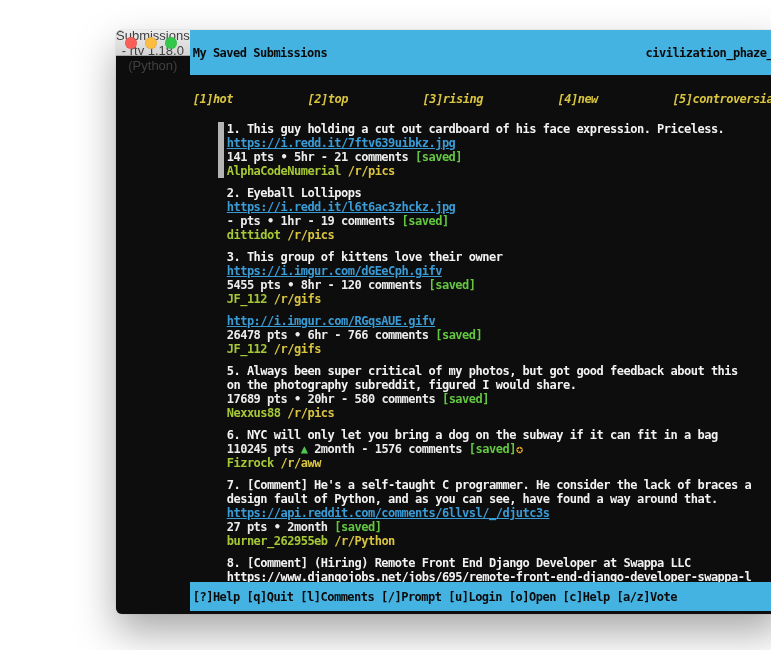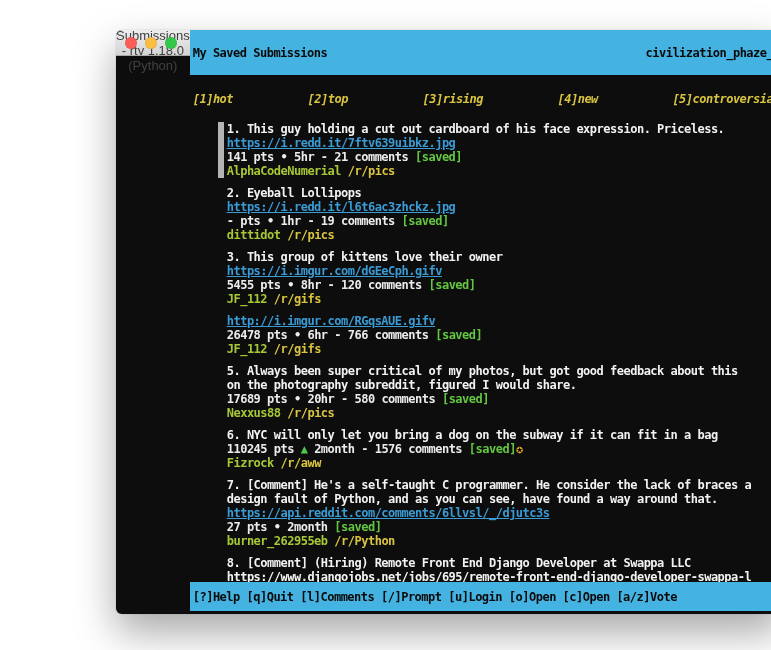--- a/index.html
+++ b/index.html
@@ -148,15 +148,15 @@
         </div>
         <div class="item">
           <div class="gutter"></div>
           <div class="content">
             <div class="line title">8. [Comment] (Hiring) Remote Front End Django Developer at Swappa LLC</div>
             <div class="line title">https://www.djangojobs.net/jobs/695/remote-front-end-django-developer-swappa-l</div>
             <div class="line title">…</div>
           </div>
         </div>
       </div>
-    <div class="footer" id="footer"><span>[?]Help </span><span>[q]Quit </span><span>[l]Comments </span><span>[/]Prompt </span><span>[u]Login </span><span>[o]Open </span><span>[c]Open </span><span>[a/z]Vote</span></div>
+    <div class="footer" id="footer"><span>[?]Help </span><span>[q]Quit </span><span>[l]Comments </span><span>[/]Prompt </span><span>[u]Login </span><span>[o]Open </span><span>[c]Help </span><span>[a/z]Vote</span></div>
   </div>
 </div>
 
 </body></html>

